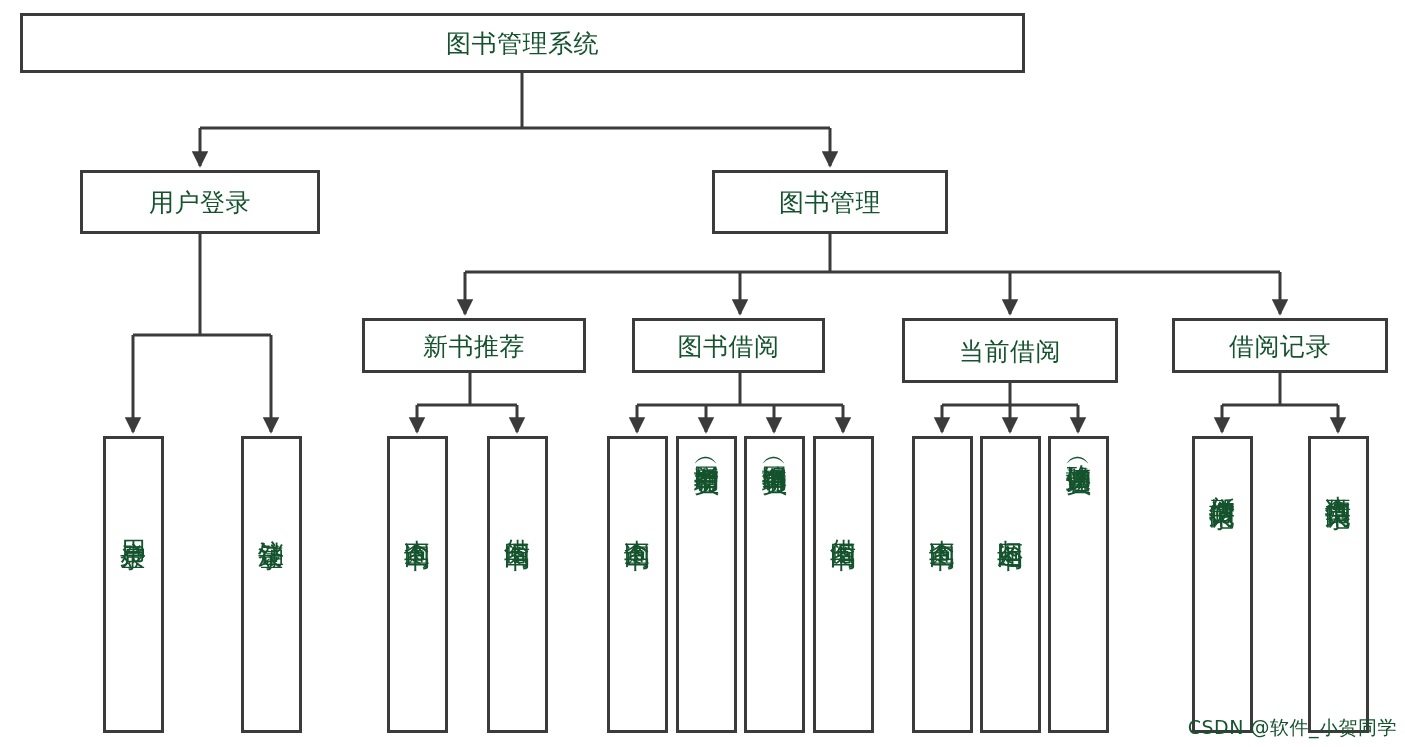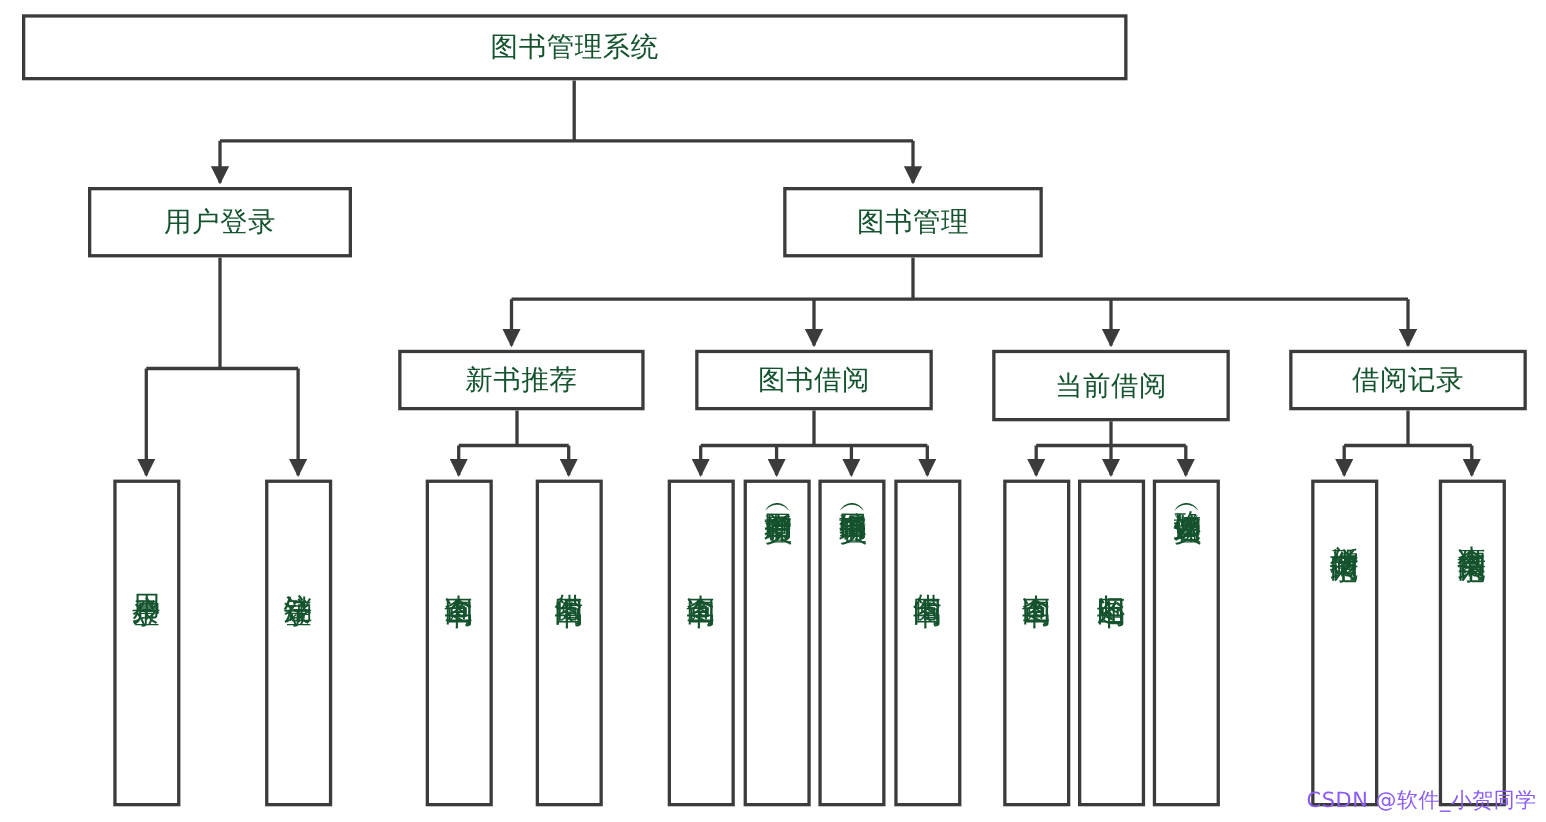--- a/index.html
+++ b/index.html
@@ -58,21 +58,21 @@
   }
   .vert.tall-text .node-label {
     font-size: 25px;
     letter-spacing: 1px;
   }
   #watermark {
     position: absolute;
     right: 8px;
     bottom: 6px;
     font-size: 19px;
-    color: #8b5cf6;
+    color: #14532d;
     white-space: nowrap;
     letter-spacing: 0.5px;
     font-family: "DejaVu Sans", sans-serif;
   }
 </style>
 </head>
 <body>
 
 <div id="canvas">
 
@@ -138,21 +138,21 @@
   </div>
 
   <div class="node horiz" style="left:712px; top:170px; width:236px; height:64px;">
     <span class="node-label">图书管理</span>
   </div>
 
   <div class="node horiz" style="left:362px; top:318px; width:224px; height:55px;">
     <span class="node-label">新书推荐</span>
   </div>
 
-  <div class="node horiz" style="left:632px; top:318px; width:216px; height:55px;justify-content:center;">
+  <div class="node horiz" style="left:632px; top:318px; width:193px; height:55px;justify-content:center;">
     <span class="node-label">图书借阅</span>
   </div>
 
   <div class="node horiz" style="left:902px; top:318px; width:216px; height:65px;">
     <span class="node-label">当前借阅</span>
   </div>
 
   <div class="node horiz" style="left:1172px; top:318px; width:216px; height:55px;">
     <span class="node-label">借阅记录</span>
   </div>

